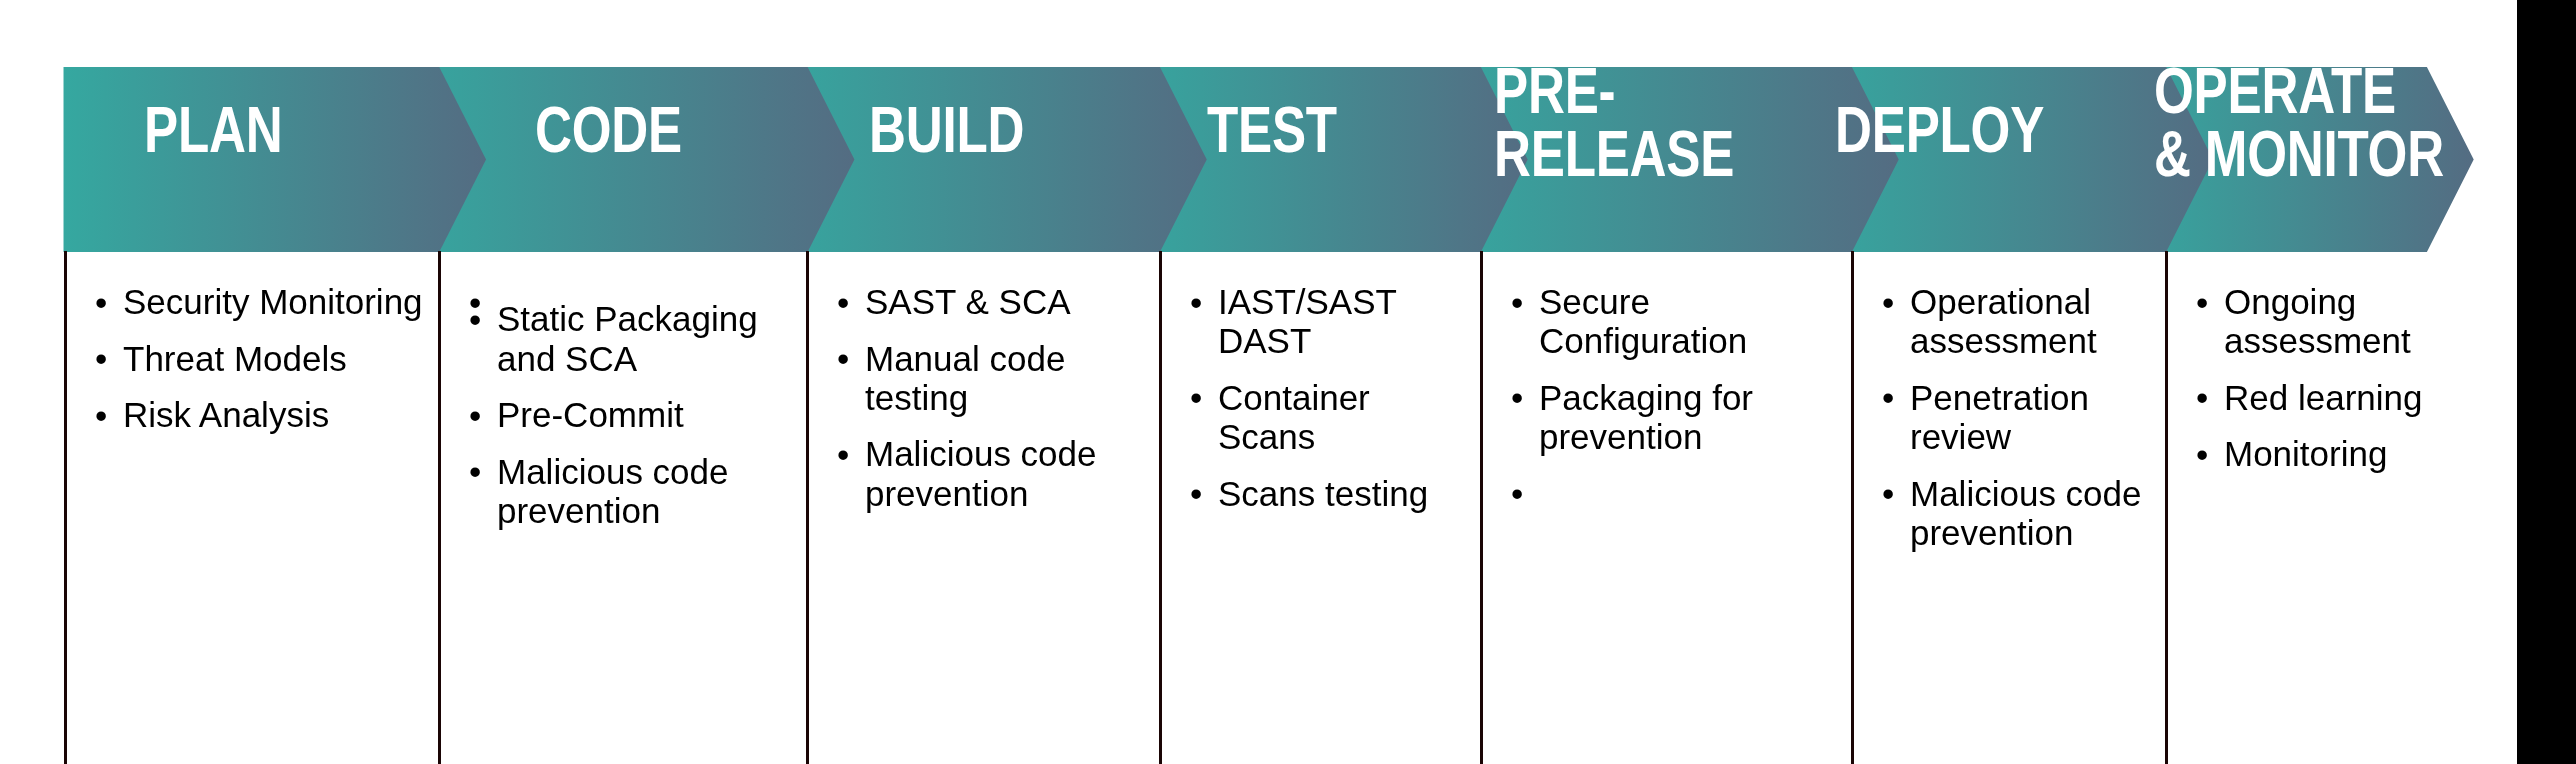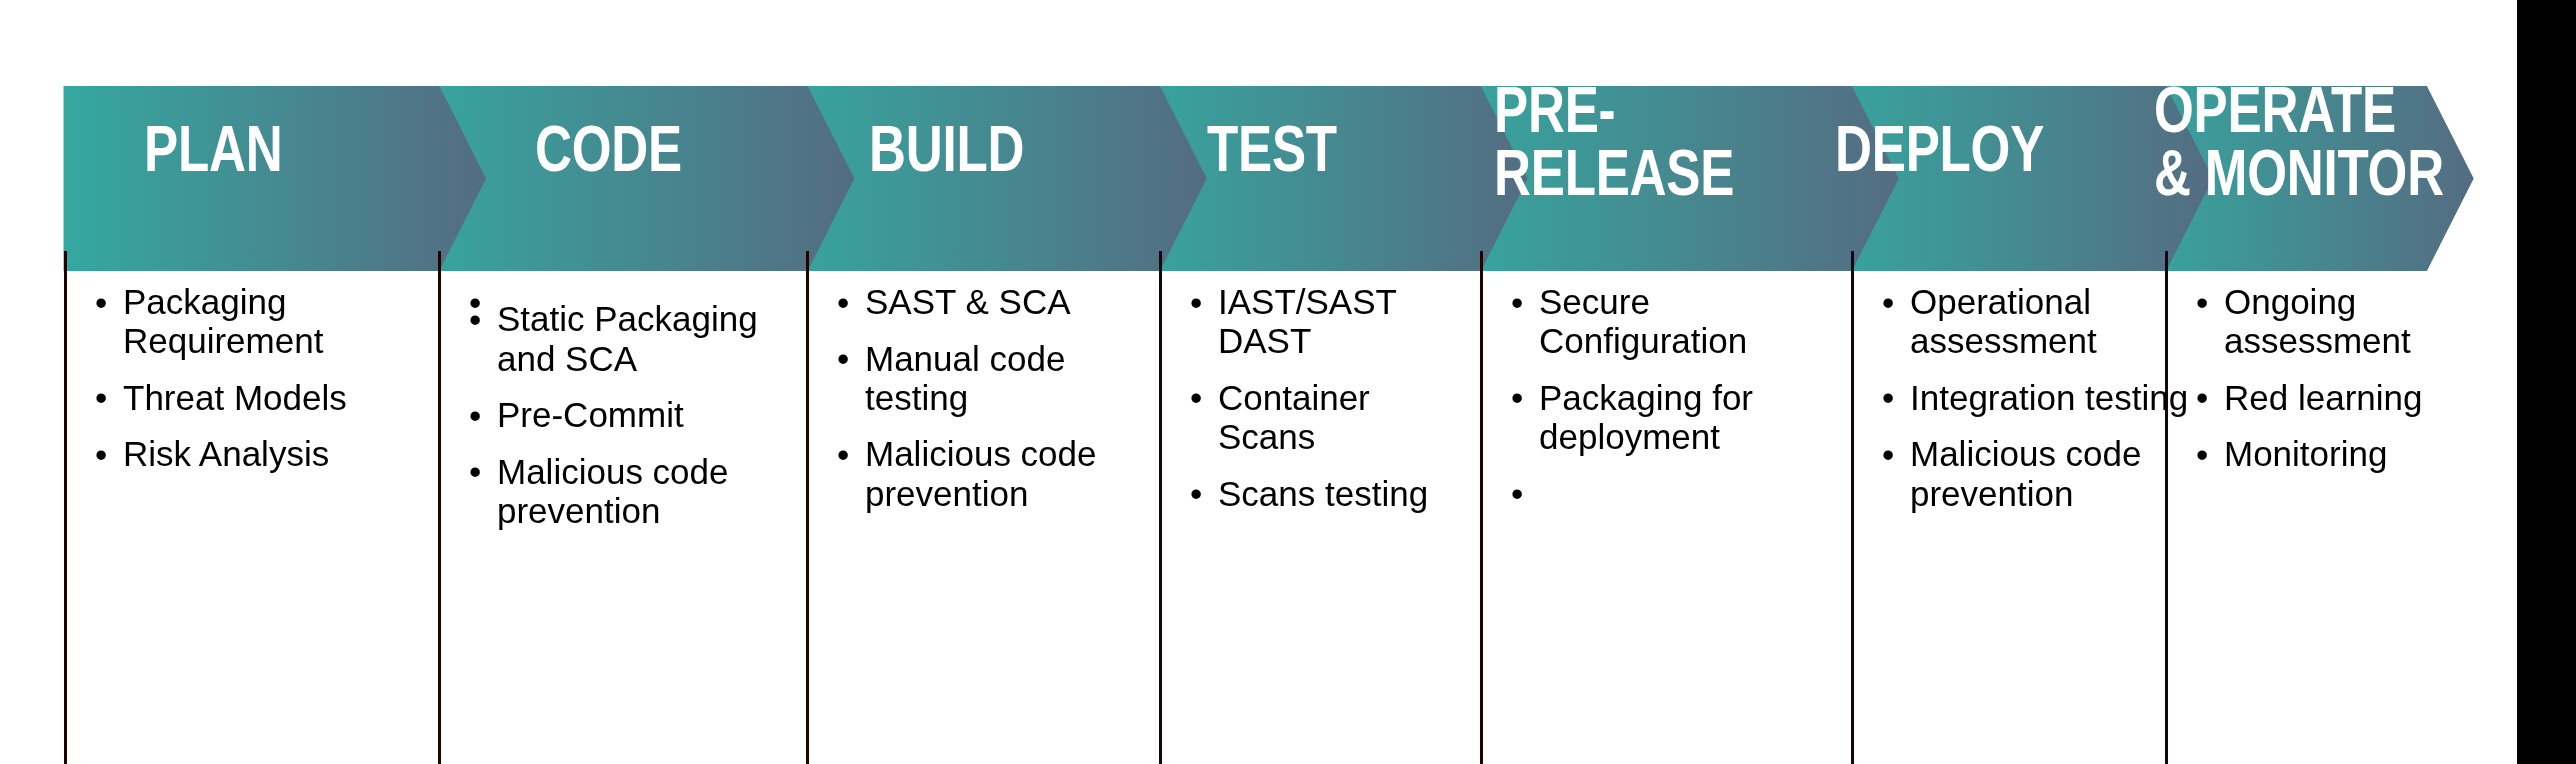--- a/index.html
+++ b/index.html
@@ -4,21 +4,21 @@
 <style>
   html,body{margin:0;padding:0;}
   body{
     width:2576px;height:765px;background:#ffffff;overflow:hidden;
     font-family:"Liberation Sans", sans-serif;
     position:relative;
   }
   #stage{position:absolute;left:0;top:0;width:2576px;height:765px;}
 
   
-  #band{position:absolute;left:0;top:67px;width:2576px;height:185px;margin-top:19px;}
+  #band{position:absolute;left:0;top:67px;width:2576px;height:185px;}
   #band svg{display:block;width:2576px;height:185px;}
 
   .stage-label{
     position:absolute;
     color:#ffffff;
     font-weight:700;
     font-size:64px;
     line-height:0.98;
     letter-spacing:-0.3px;
     transform:scaleX(0.80);
@@ -122,21 +122,21 @@
     <div class="divider" style="left:64px;"></div>
     <div class="divider" style="left:438px;"></div>
     <div class="divider" style="left:806px;"></div>
     <div class="divider" style="left:1159px;"></div>
     <div class="divider" style="left:1480px;"></div>
     <div class="divider" style="left:1851px;"></div>
     <div class="divider" style="left:2165px;"></div>
 
     <div class="col" style="left:64px;width:374px;">
       <ul style="width:341px;">
-        <li><span class="dot">•</span><span>Packaging Requirement</span></li>
+        <li><span class="dot">•</span><span>Security Monitoring</span></li>
         <li><span class="dot">•</span><span>Threat Models</span></li>
         <li><span class="dot">•</span><span>Risk Analysis</span></li>
       </ul>
     </div>
 
     <div class="col" style="left:438px;width:368px;">
       <ul style="width:334px;">
         <li><span class="dot">•</span></li>
         <li><span class="dot">•</span><span>Static Packaging and SCA</span></li>
         <li><span class="dot">•</span><span>Pre-Commit</span></li>
@@ -156,29 +156,29 @@
       <ul style="width:281px;">
         <li><span class="dot">•</span><span>IAST/SAST DAST</span></li>
         <li><span class="dot">•</span><span>Container Scans</span></li>
         <li><span class="dot">•</span><span>Scans testing</span></li>
       </ul>
     </div>
 
     <div class="col" style="left:1480px;width:371px;">
       <ul style="width:334px;">
         <li><span class="dot">•</span><span>Secure Configuration</span></li>
-        <li><span class="dot">•</span><span>Packaging for deployment</span></li>
+        <li><span class="dot">•</span><span>Packaging for prevention</span></li>
         <li><span class="dot">•</span></li>
       </ul>
     </div>
 
     <div class="col" style="left:1851px;width:314px;">
       <ul style="width:318px;">
         <li><span class="dot">•</span><span>Operational assessment</span></li>
-        <li><span class="dot">•</span><span>Integration testing</span></li>
+        <li><span class="dot">•</span><span>Penetration review</span></li>
         <li><span class="dot">•</span><span>Malicious code prevention</span></li>
       </ul>
     </div>
 
     <div class="col" style="left:2165px;width:352px;">
       <ul style="width:314px;">
         <li><span class="dot">•</span><span>Ongoing assessment</span></li>
         <li><span class="dot">•</span><span>Red learning</span></li>
         <li><span class="dot">•</span><span>Monitoring</span></li>
       </ul>

